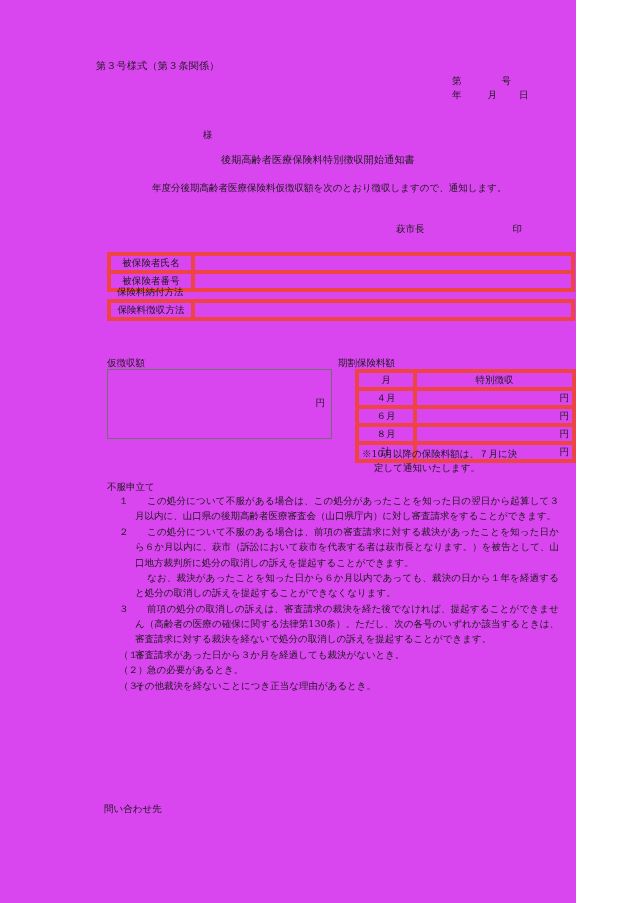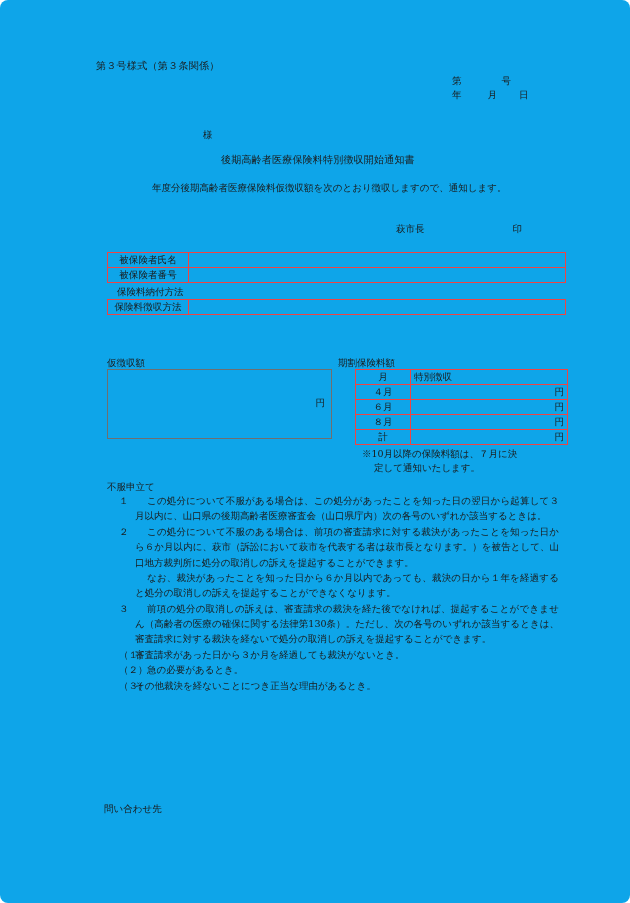--- a/index.html
+++ b/index.html
@@ -6,27 +6,26 @@
     margin: 0;
     padding: 0;
     background: #ffffff;
   }
   body {
     font-family: "DejaVu Serif", "Liberation Serif", serif;
     color: #1a1a1a;
   }
   #page {
     position: relative;
-    width: 630px;
+    width: 576px;
     height: 903px;
-    background: #0ea5e9;
+    background: #d946ef;
     overflow: hidden;
     font-size: 9.5px;
     line-height: 1.55;
-    border-radius: 8px;
   }
   .abs { position: absolute; }
 
   
   .form-no {
     left: 96px; top: 58px;
     font-size: 10px;
     letter-spacing: 0.3px;
     white-space: nowrap;
   }
@@ -67,21 +66,21 @@
     white-space: nowrap;
   }
   .issuer .seal { display: inline-block; margin-left: 88px; }
 
   
   table.grid {
     border-collapse: collapse;
     table-layout: fixed;
   }
   table.grid td {
-    border: 1px solid #ef4444;
+    border: 4px solid #ef4444;
     height: 14px;
     padding: 0 3px;
     font-size: 9.5px;
     line-height: 14px;
     vertical-align: middle;
   }
   td.lbl {
     width: 74px;
     text-align: center;
     letter-spacing: 0.1px;
@@ -108,21 +107,21 @@
   }
 
   .inst-label { left: 338px; top: 356px; font-size: 9.5px; }
   .tbl-inst { left: 355px; top: 369px; }
   .tbl-inst td {
     height: 15px;
     line-height: 15px;
   }
   td.m-col { width: 48px; text-align: center; }
   td.a-col { width: 150px; text-align: right; }
-  td.a-hd  { text-align: left; padding-left: 6px; }
+  td.a-hd  { text-align: center; padding-left: 6px; }
 
   .inst-note {
     left: 362px; top: 447px;
     width: 196px;
     font-size: 9.5px;
     line-height: 1.5;
     text-indent: 0;
   }
   .inst-note .l2 { display: block; padding-left: 12px; }
 
@@ -242,21 +241,21 @@
     <span>※10月以降の保険料額は、７月に決</span>
     <span class="l2">定して通知いたします。</span>
   </div>
 
   <div class="abs appeal-head">不服申立て</div>
 
   <div class="abs appeal-list">
 
     <div class="ai">
       <span class="num">１</span>
-      <p class="ind">この処分について不服がある場合は、この処分があったことを知った日の翌日から起算して３月以内に、山口県の後期高齢者医療審査会（山口県庁内）次の各号のいずれか該当するときは。</p>
+      <p class="ind">この処分について不服がある場合は、この処分があったことを知った日の翌日から起算して３月以内に、山口県の後期高齢者医療審査会（山口県庁内）に対し審査請求をすることができます。</p>
     </div>
 
     <div class="ai">
       <span class="num">２</span>
       <p class="ind">この処分について不服のある場合は、前項の審査請求に対する裁決があったことを知った日から６か月以内に、萩市（訴訟において萩市を代表する者は萩市長となります。）を被告として、山口地方裁判所に処分の取消しの訴えを提起することができます。</p>
       <p class="ind">なお、裁決があったことを知った日から６か月以内であっても、裁決の日から１年を経過すると処分の取消しの訴えを提起することができなくなります。</p>
     </div>
 
     <div class="ai">
       <span class="num">３</span>

